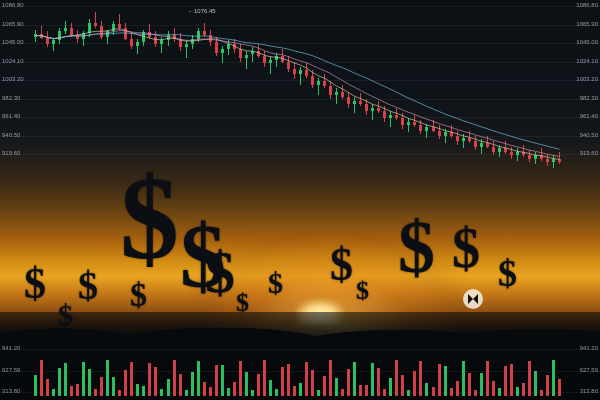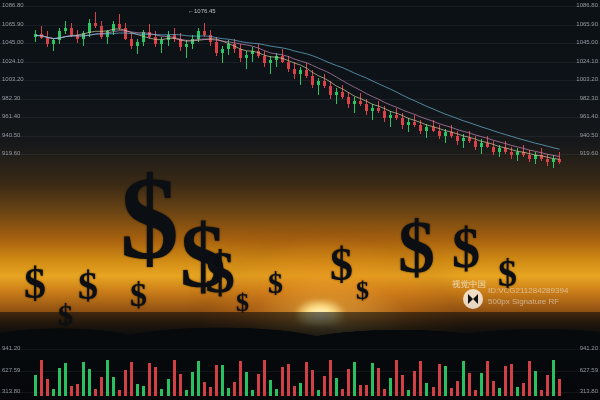--- a/index.html
+++ b/index.html
@@ -635,19 +635,14 @@
     </div>
 
   <div class="headline">
   </div>
 
   <svg class="wm-logo" viewBox="0 0 22 22">
     <circle cx="11" cy="11" r="10" fill="rgba(255,255,255,0.75)"></circle>
     <path d="M6 6 L11 11 L6 16 Z" fill="#111"></path>
     <path d="M16 6 L11 11 L16 16 Z" fill="#111"></path>
   </svg>
-  <div class="wm">
-    <div class="brand" style="position:absolute;left:-8px;top:-4px;">视觉中国</div>
-    <div class="wm-id" style="position:absolute;left:28px;top:2px;">ID:VCG211284289394</div>
-    <div class="wm-sig" style="position:absolute;left:28px;top:13px;">500px Signature RF</div>
-  </div>
 
 </div>
 
 </body></html>

